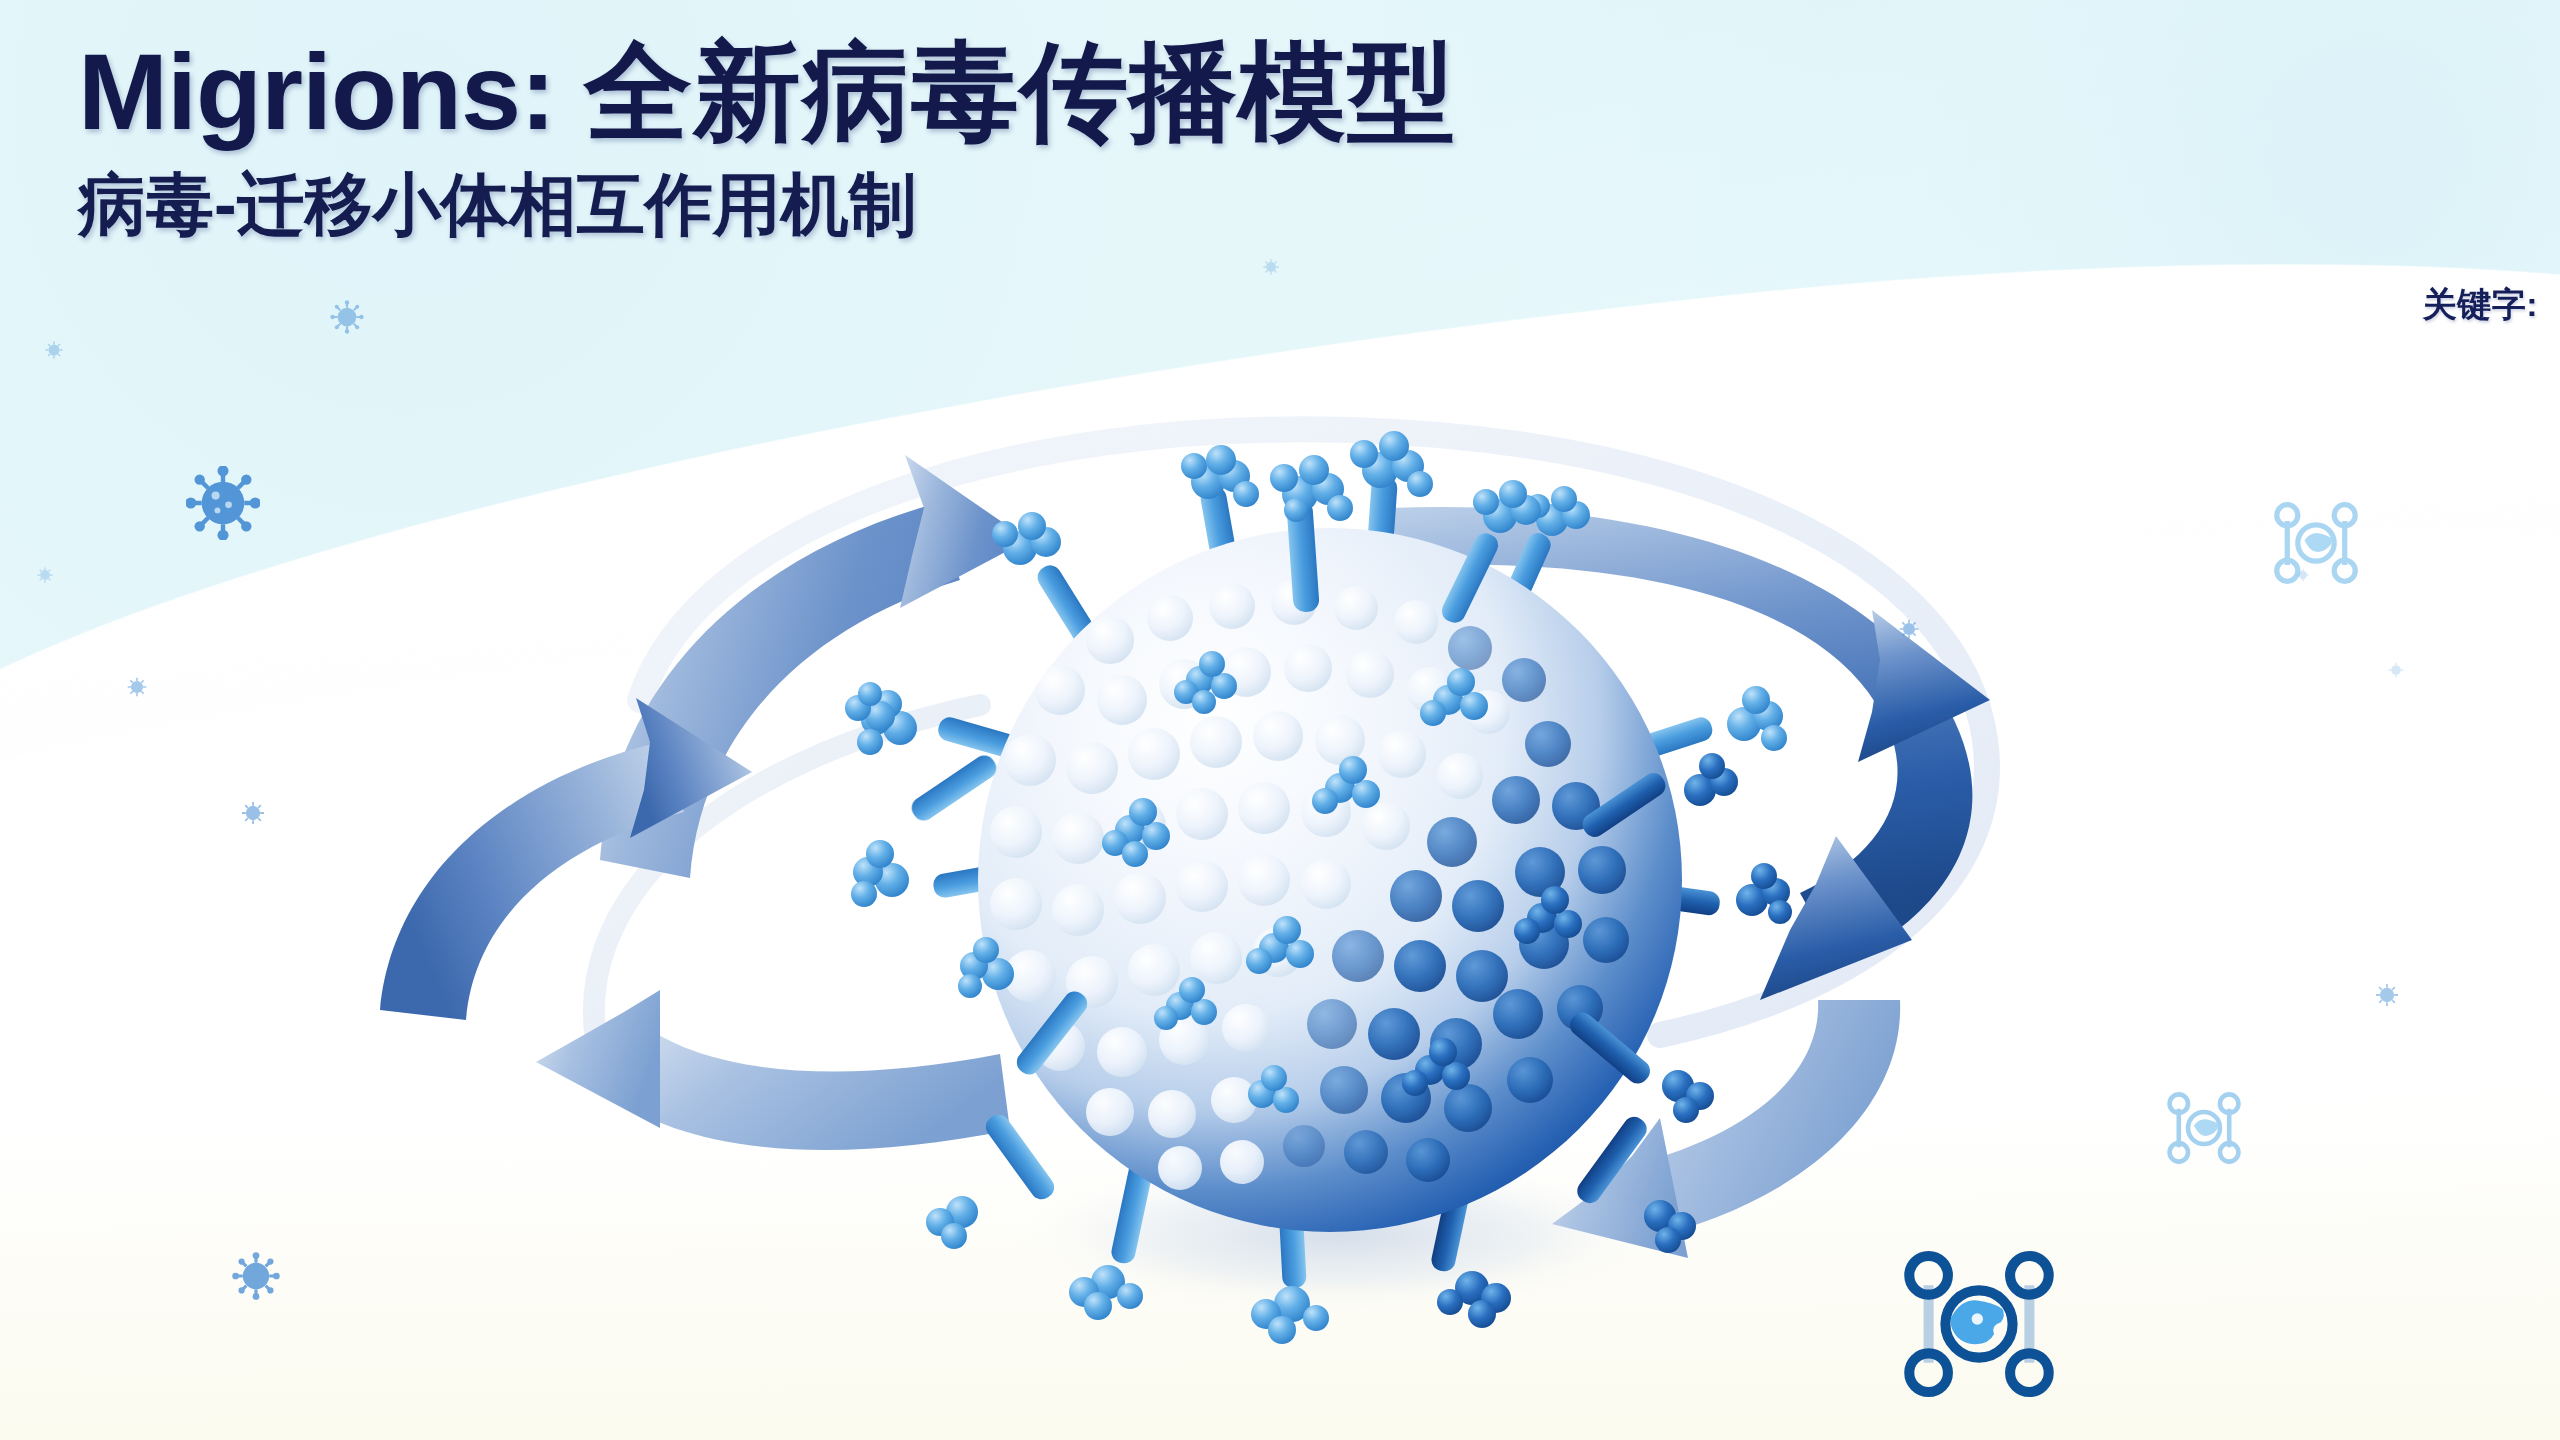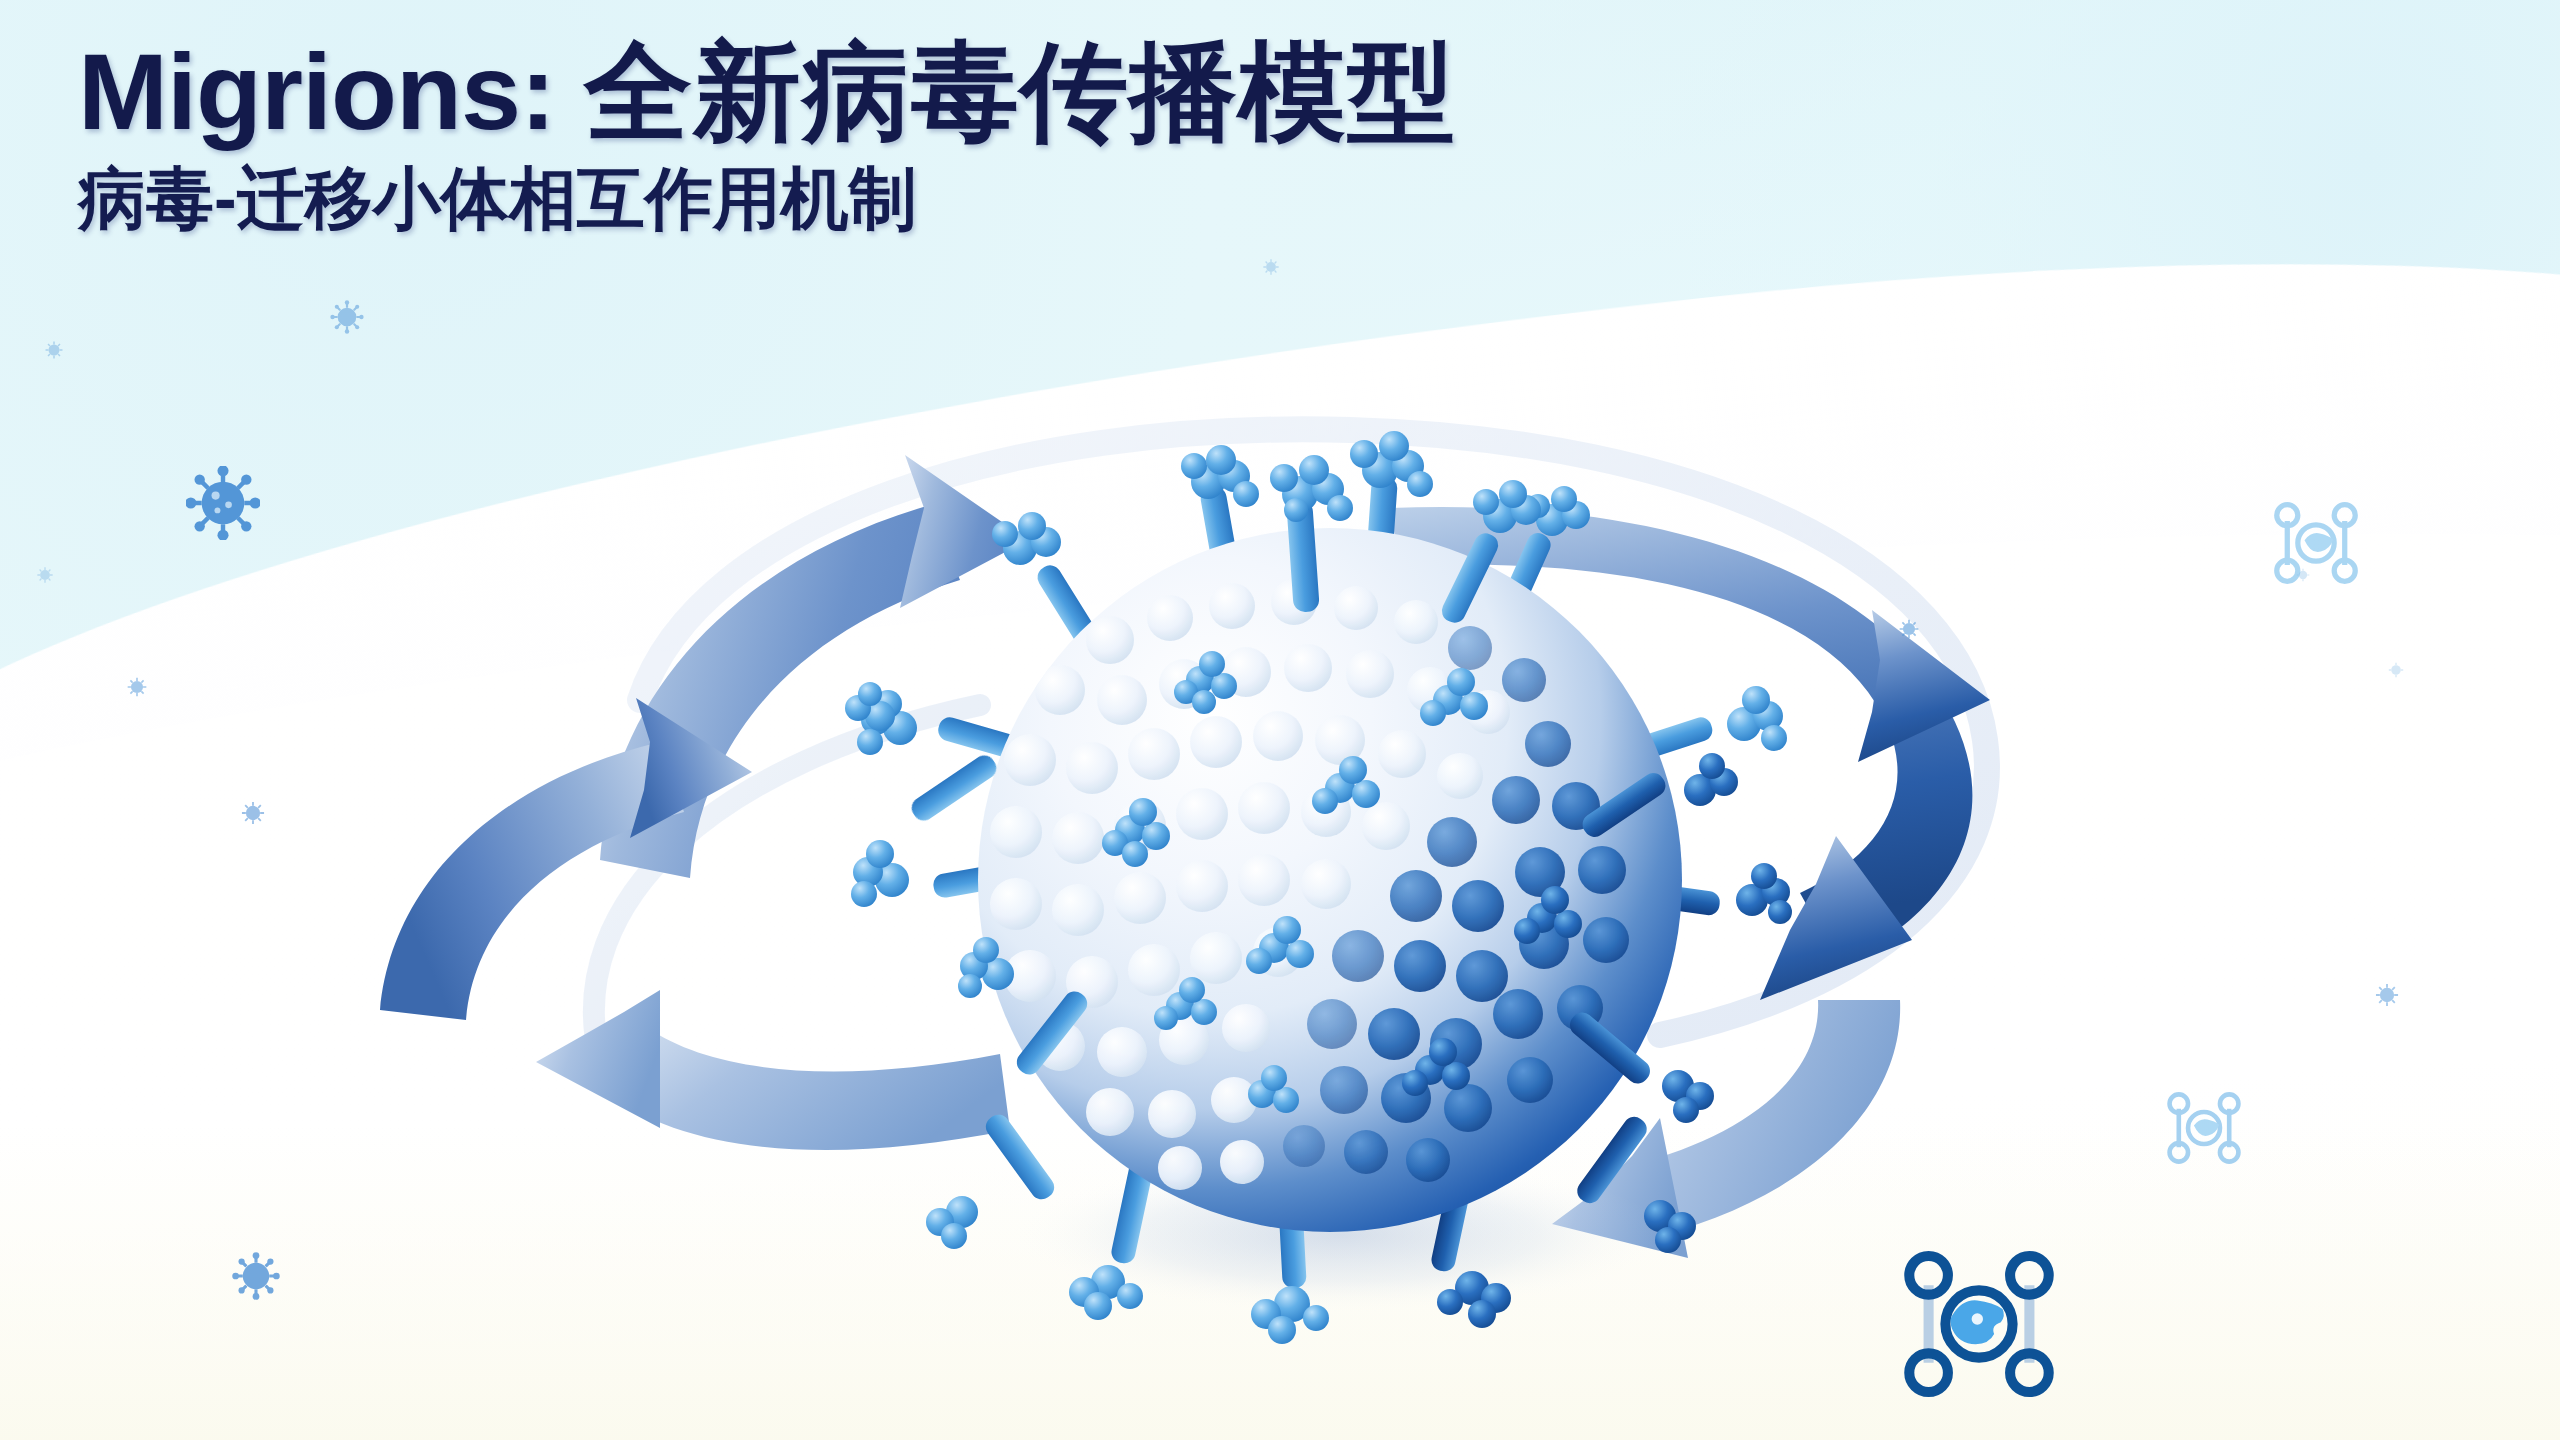--- a/index.html
+++ b/index.html
@@ -87,20 +87,21 @@
     letter-spacing: -1px;
     color: #131a4b;
     line-height: 1.22;
     white-space: nowrap;
     text-shadow: 2px 3px 5px rgba(30,50,120,0.28);
   }
   .main-title .cjk {
     letter-spacing: 1px;
   }
   .sub-title {
+    margin-top: 6px;
     font-size: 68px;
     font-weight: 700;
     color: #141c50;
     line-height: 1.2;
     white-space: nowrap;
     text-shadow: 2px 3px 5px rgba(30,50,120,0.26);
   }
 
   .keywords-block {
     position: absolute;
@@ -799,15 +800,16 @@
 
   <div class="title-block">
     <div class="main-title">
       <span>Migrions:</span>
       <span class="cjk">全新病毒传播模型</span>
     </div>
     <div class="sub-title">病毒-迁移小体相互作用机制</div>
   </div>
 
   <div class="keywords-block">
+    <div class="kw-label">关键字:</div>
   </div>
 
 </div>
 
 </body></html>

